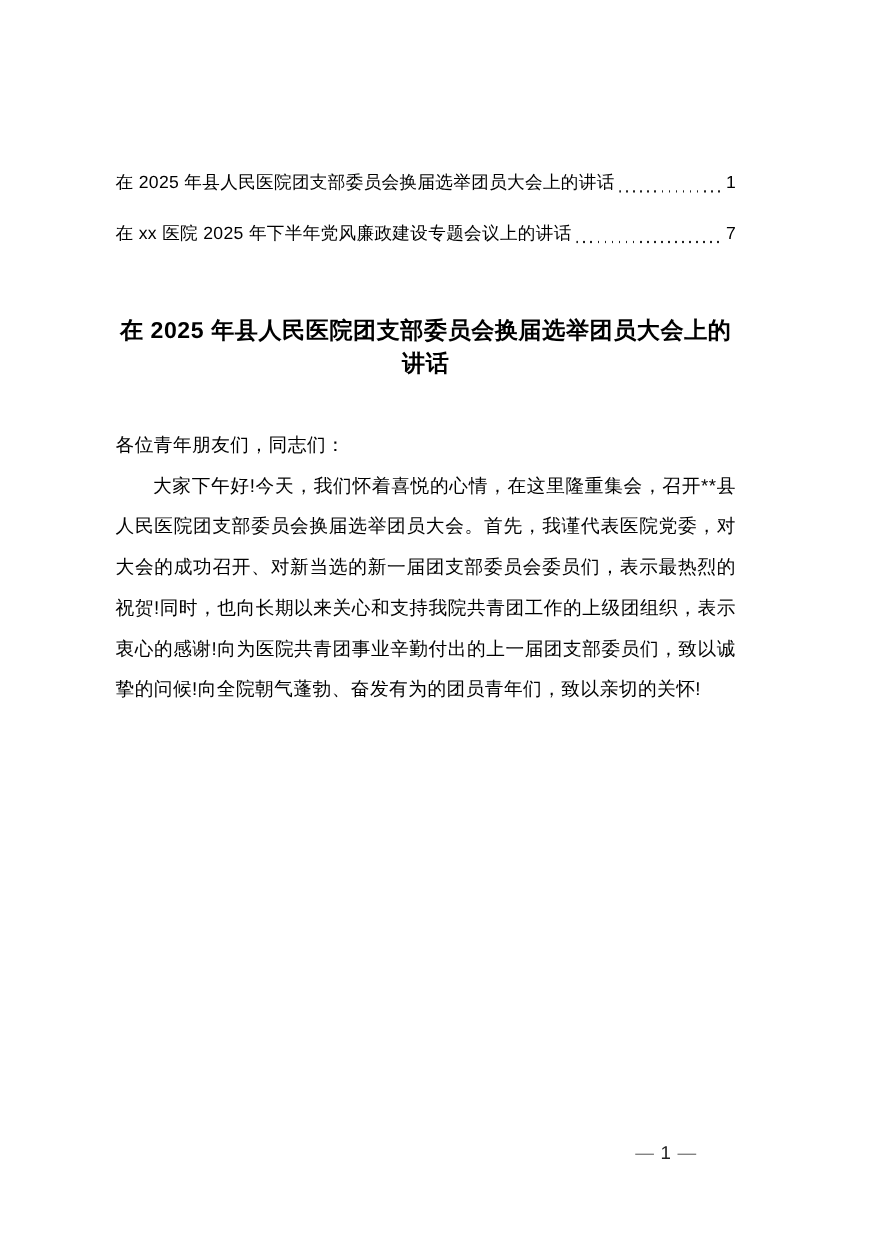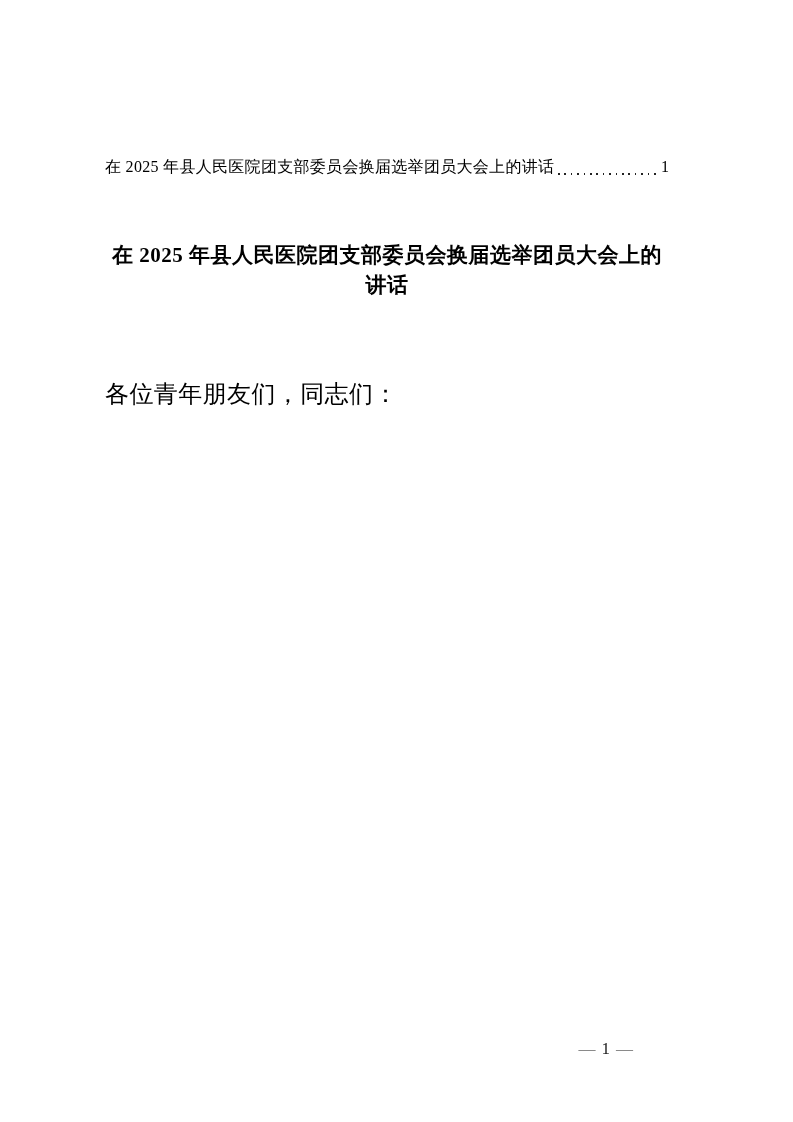--- a/index.html
+++ b/index.html
@@ -6,21 +6,21 @@
     margin: 0;
     padding: 0;
     background: #ffffff;
   }
   .page {
     position: relative;
     width: 769px;
     height: 1122px;
     background: #ffffff;
     color: #000000;
-    font-family: Liberation Serif, serif;
+    font-family: Liberation Sans, sans-serif;
     box-sizing: border-box;
     padding: 154px 100px 0 105px;
     overflow: hidden;
   }
   
   .toc {
     width: 100%;
   }
   .toc-row {
     display: flex;
@@ -52,22 +52,22 @@
   .doc-title {
     margin: 60px 0 0 0;
     font-size: 21px;
     line-height: 30px;
     font-weight: bold;
     text-align: center;
     letter-spacing: 0.5px;
   }
   
   .doc-body {
-    margin-top: 76px;
-    font-size: 24px;
+    margin-top: 40px;
+    font-size: 17px;
     line-height: 37px;
     text-align: justify;
     letter-spacing: 0.4px;
   }
   .doc-body p {
     margin: 0;
   }
   .doc-body p.indent {
     text-indent: 2em;
   }
@@ -89,25 +89,31 @@
 <body>
 
 <div class="page">
 
   <div class="toc">
     <div class="toc-row">
       <span class="toc-title">在 2025 年县人民医院团支部委员会换届选举团员大会上的讲话</span>
       <span class="toc-dots"></span>
       <span class="toc-page">1</span>
     </div>
+    <div class="toc-row">
+      <span class="toc-title">在 xx 医院 2025 年下半年党风廉政建设专题会议上的讲话</span>
+      <span class="toc-dots"></span>
+      <span class="toc-page">7</span>
+    </div>
   </div>
 
   <h1 class="doc-title">在 2025 年县人民医院团支部委员会换届选举团员大会上的讲话</h1>
 
   <div class="doc-body">
     <p>各位青年朋友们，同志们：</p>
+    <p class="indent">大家下午好!今天，我们怀着喜悦的心情，在这里隆重集会，召开**县人民医院团支部委员会换届选举团员大会。首先，我谨代表医院党委，对大会的成功召开、对新当选的新一届团支部委员会委员们，表示最热烈的祝贺!同时，也向长期以来关心和支持我院共青团工作的上级团组织，表示衷心的感谢!向为医院共青团事业辛勤付出的上一届团支部委员们，致以诚挚的问候!向全院朝气蓬勃、奋发有为的团员青年们，致以亲切的关怀!</p>
   </div>
 
   <div class="footer">
     <span class="dash">—</span><span>1</span><span class="dash">—</span>
   </div>
 
 </div>
 
 </body></html>

